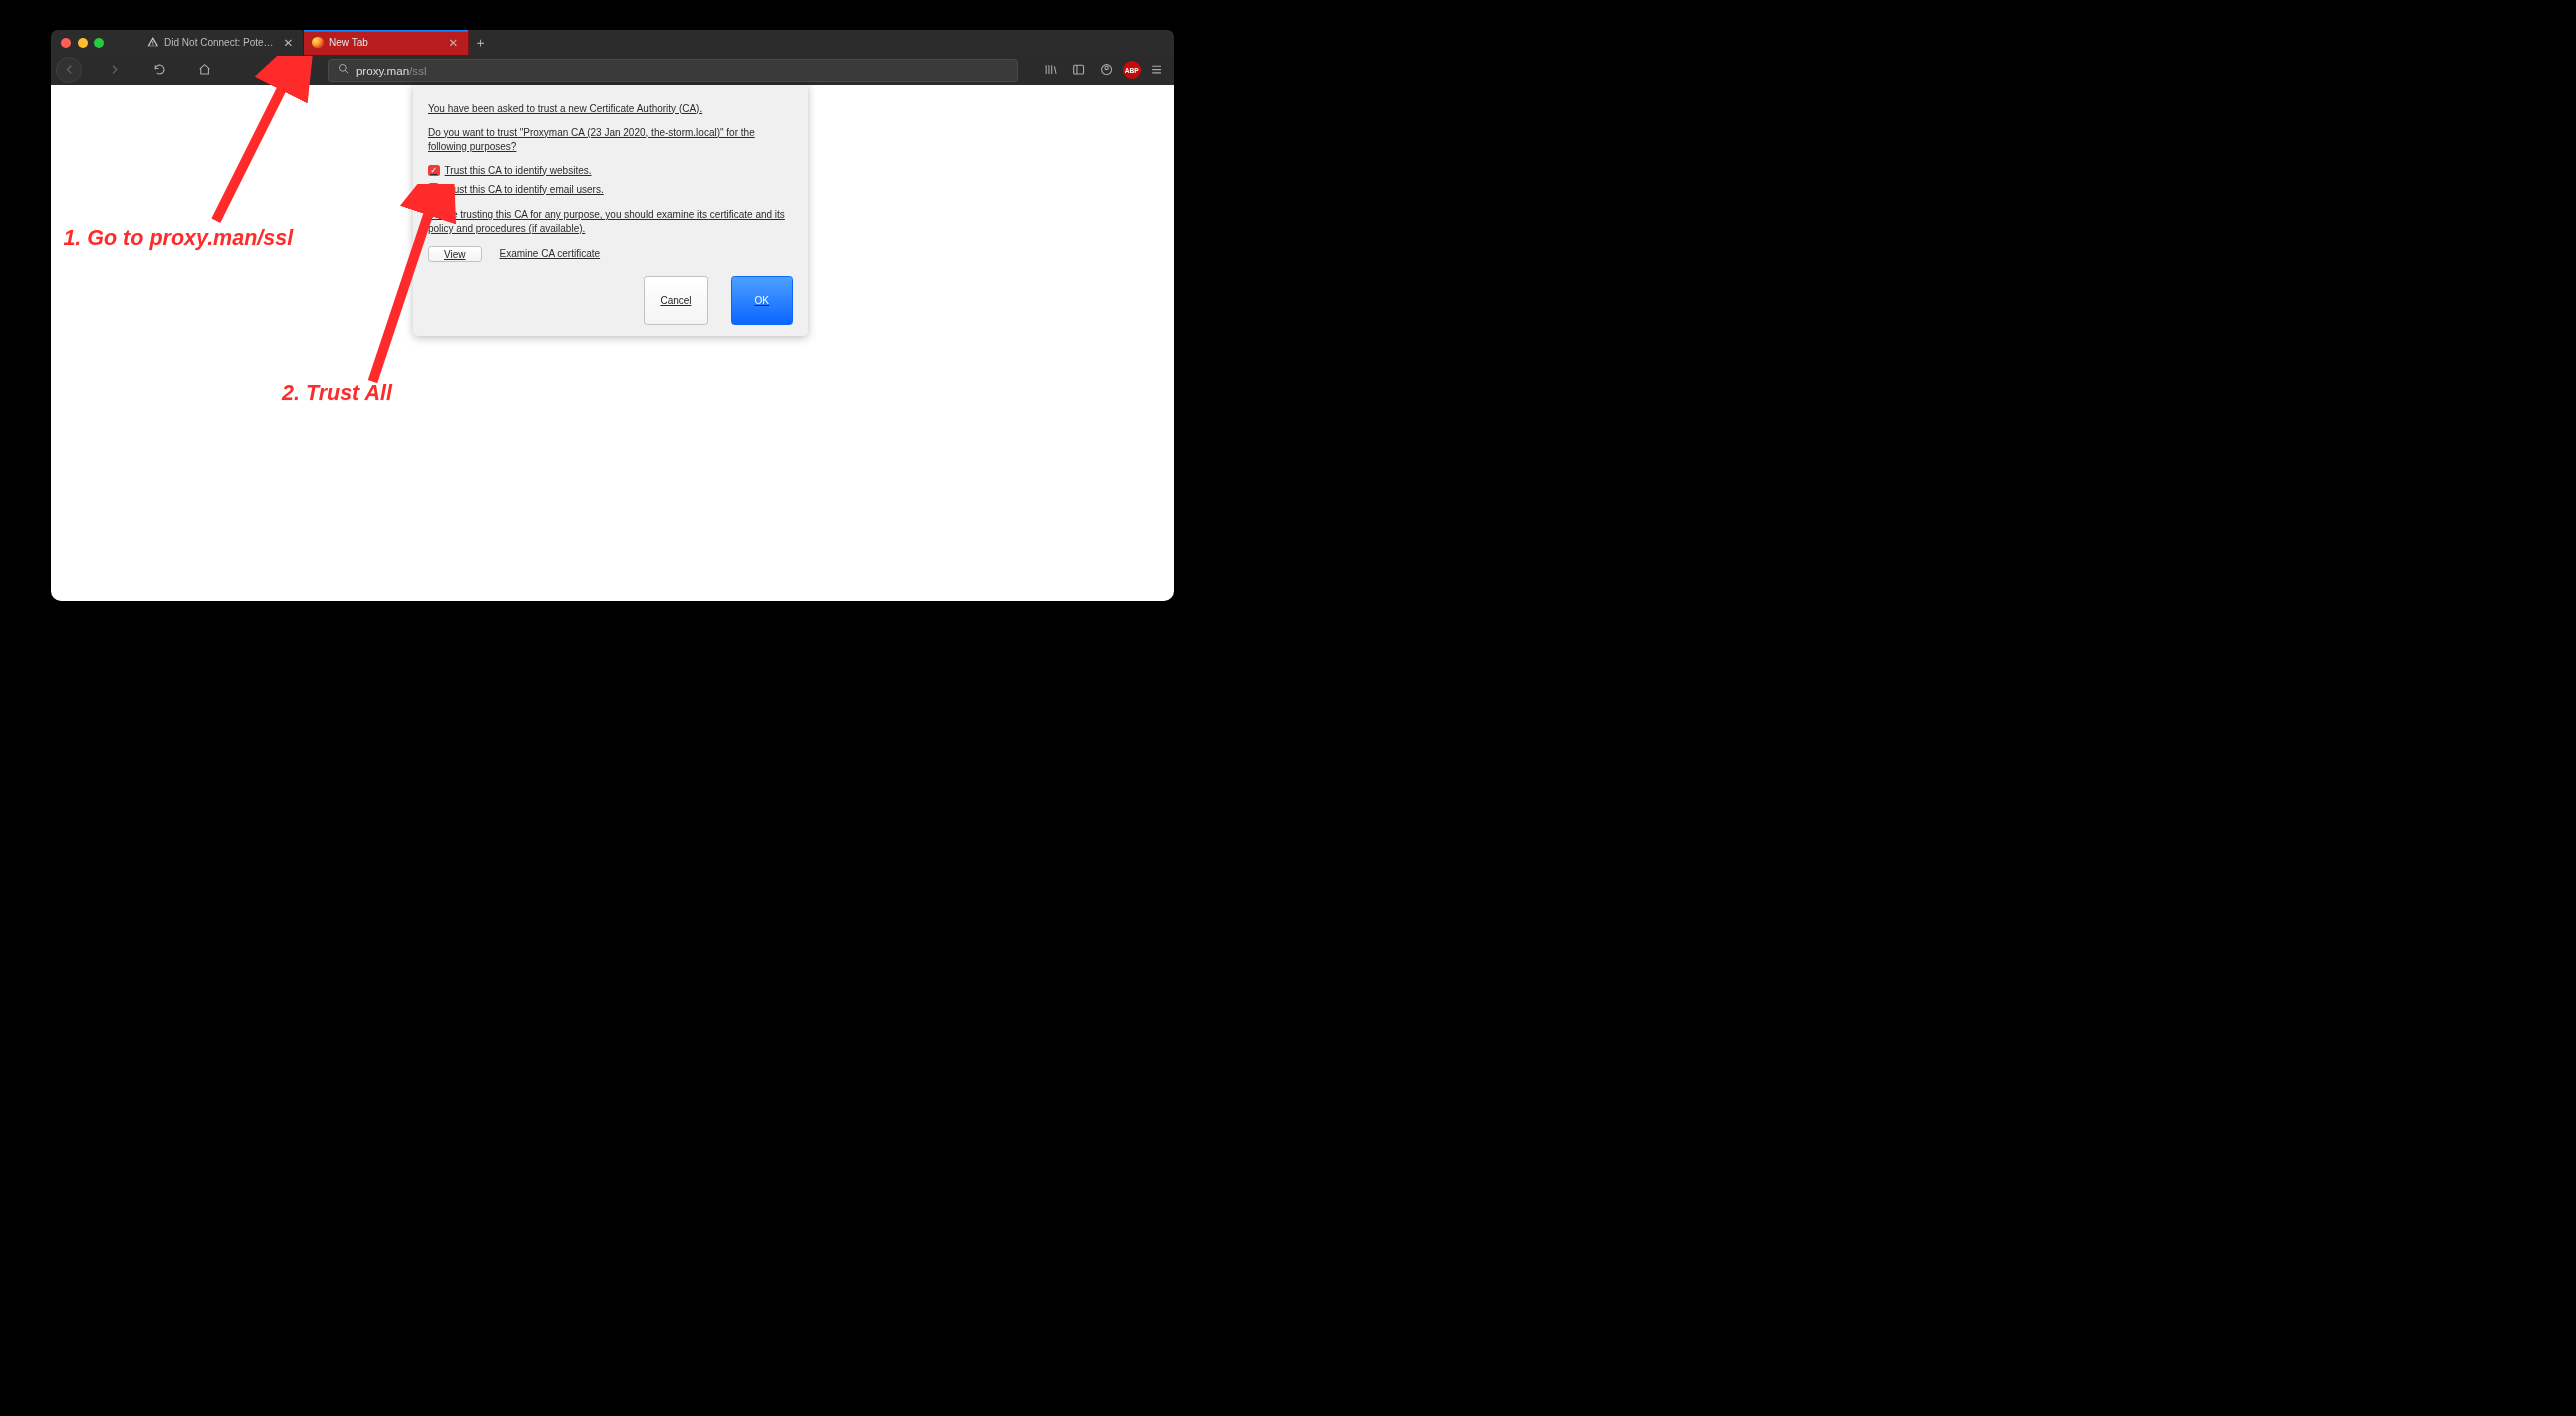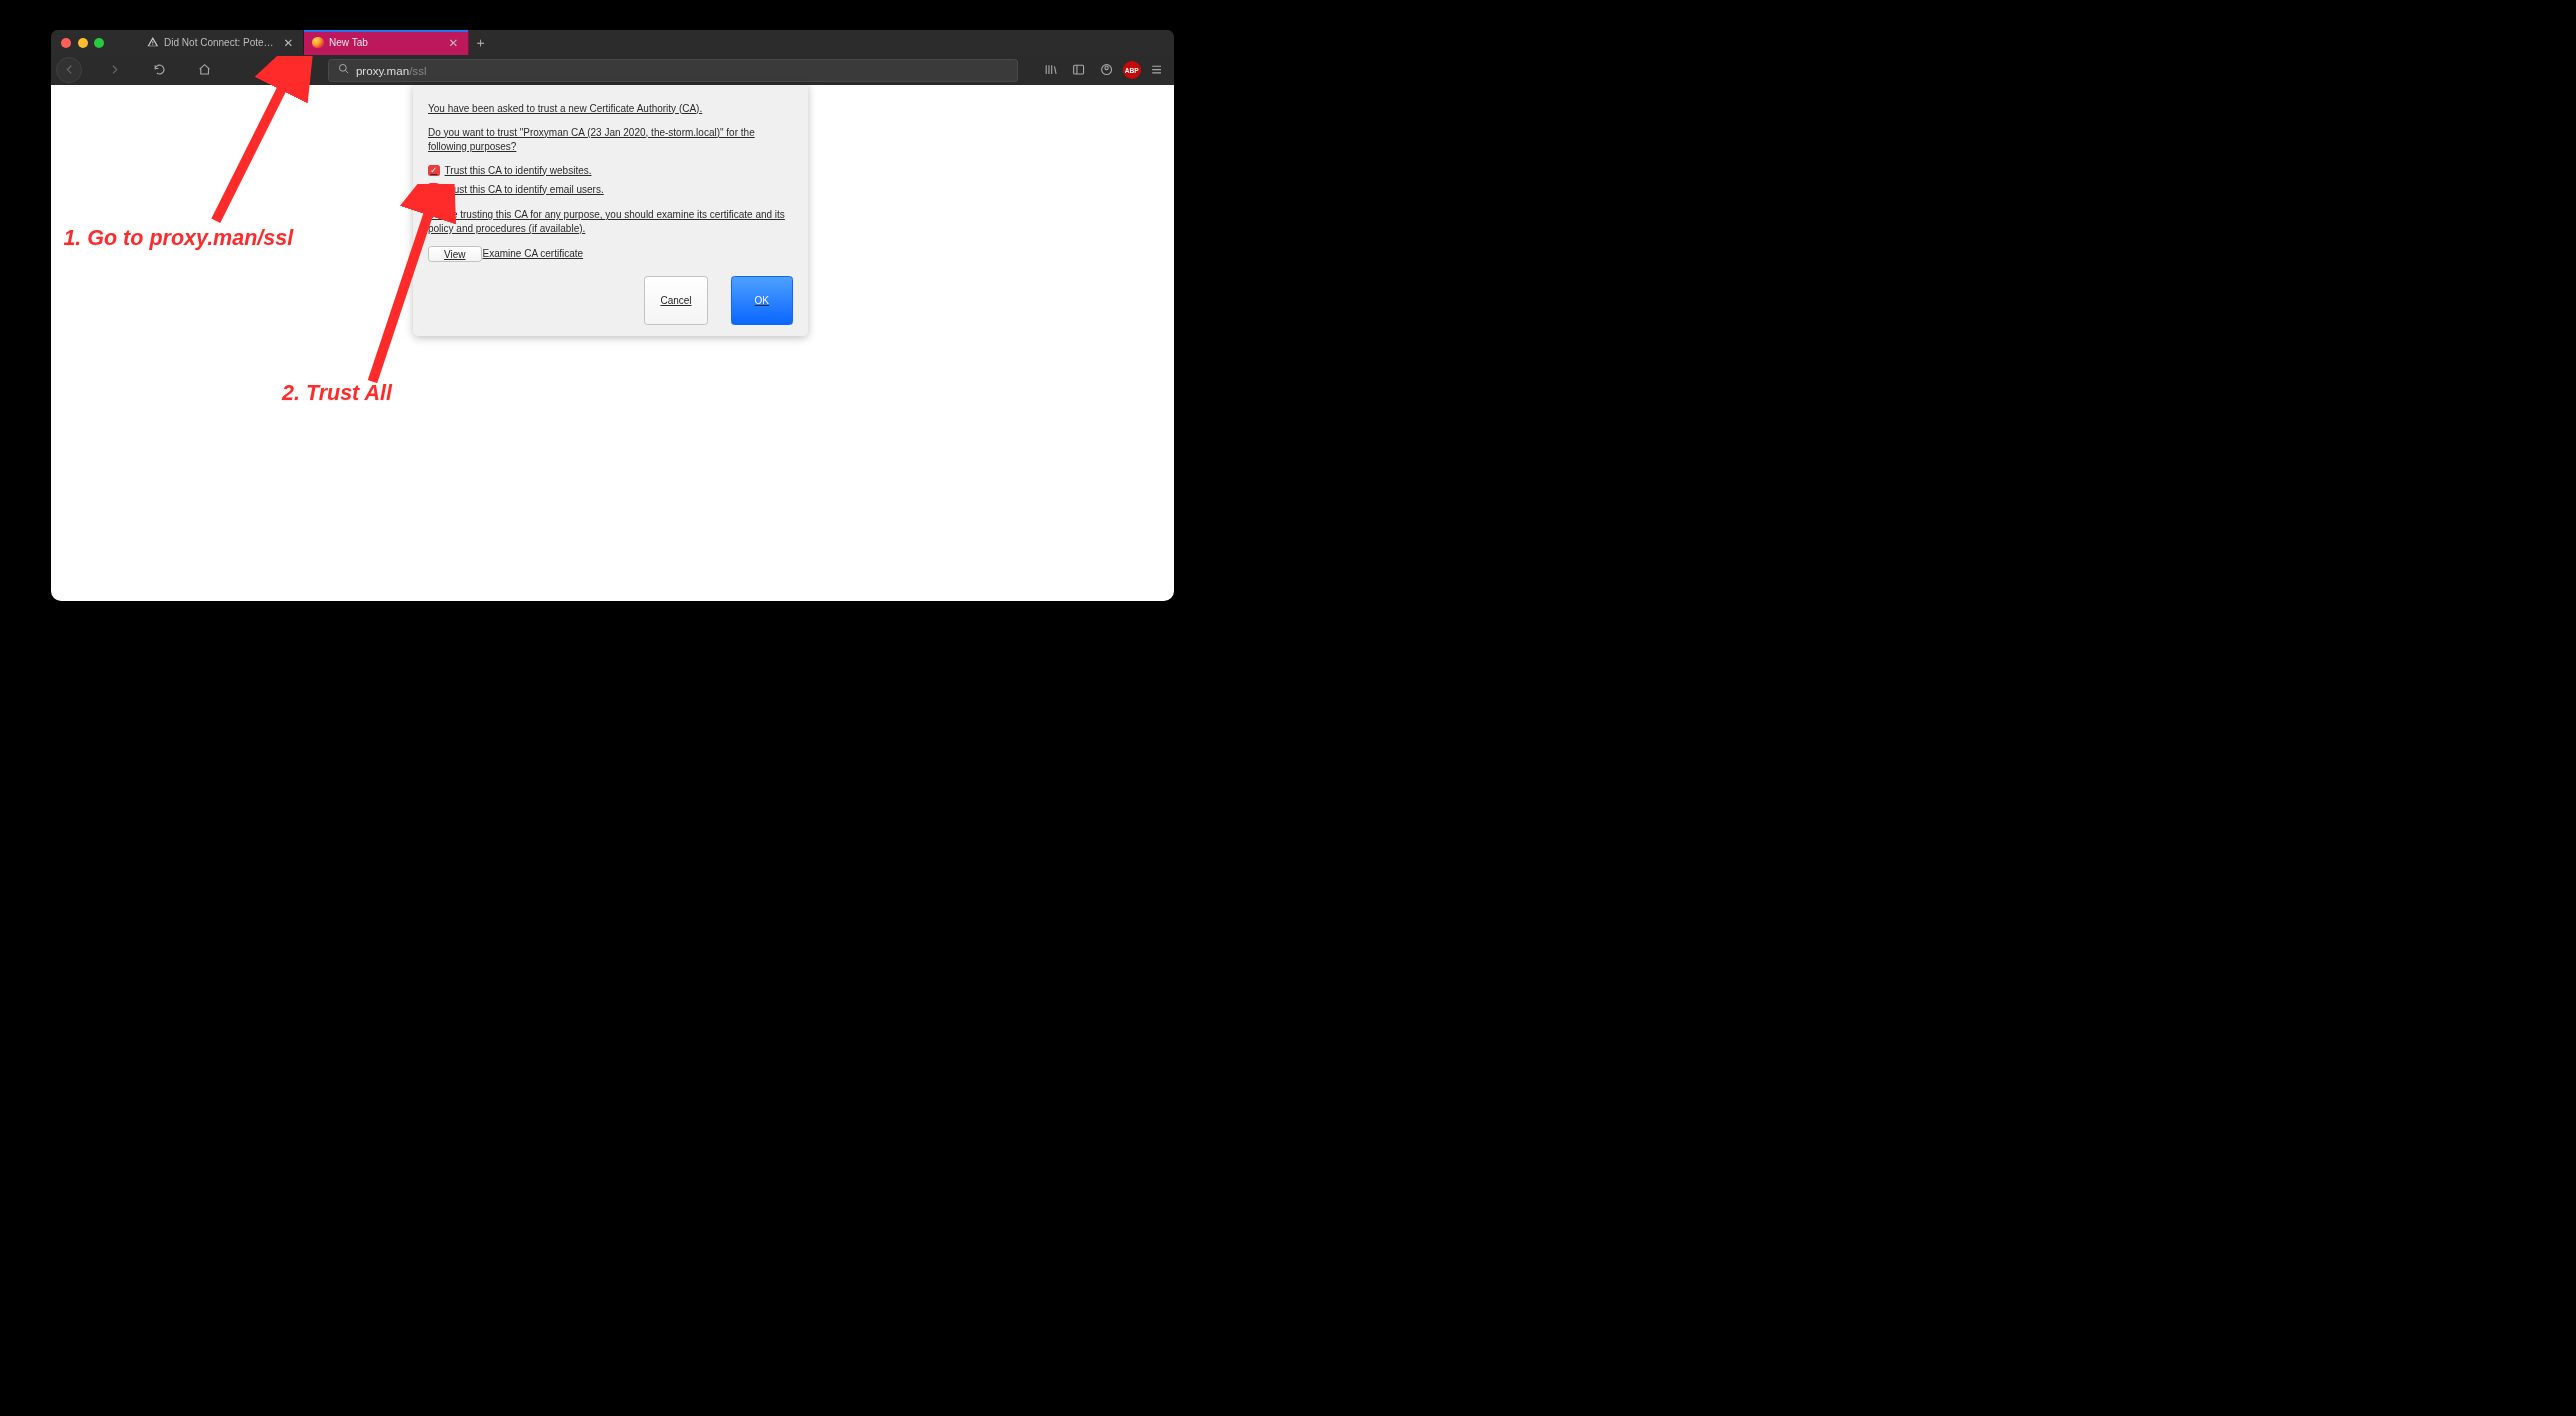--- a/index.html
+++ b/index.html
@@ -58,21 +58,21 @@
       max-width: 165px;
       color: #c9c9c9;
       font-size: 10px;
       gap: 5px;
       border-right: 0.8px solid rgba(0,0,0,0.3);
     }
     .tab.inactive {
       background: #2c2c2c;
     }
     .tab.active {
-      background: #be185d;
+      background: #b91c1c;
       box-shadow: inset 0 1.7px 0 #0a84ff;
     }
     .tab-label {
       white-space: nowrap;
       overflow: hidden;
       text-overflow: ellipsis;
       flex: 1;
       color: #e6e6e6;
     }
     .tab.inactive .tab-label { color: #bdbdbd; }
@@ -190,21 +190,21 @@
       background: #ec3d3e;
       display: flex;
       align-items: center;
       justify-content: center;
       color: #fff;
       font-size: 8.3px;
     }
     .view-row {
       display: flex;
       align-items: center;
-      gap: 1px;
+      gap: 18px;
       margin-bottom: 13.2px;
     }
     .btn {
       font-size: 10px;
       padding: 1.7px 15px;
       border-radius: 3.3px;
       background: linear-gradient(#fff, #f4f4f4);
       border: 0.8px solid #c2c2c2;
       color: #222;
     }

